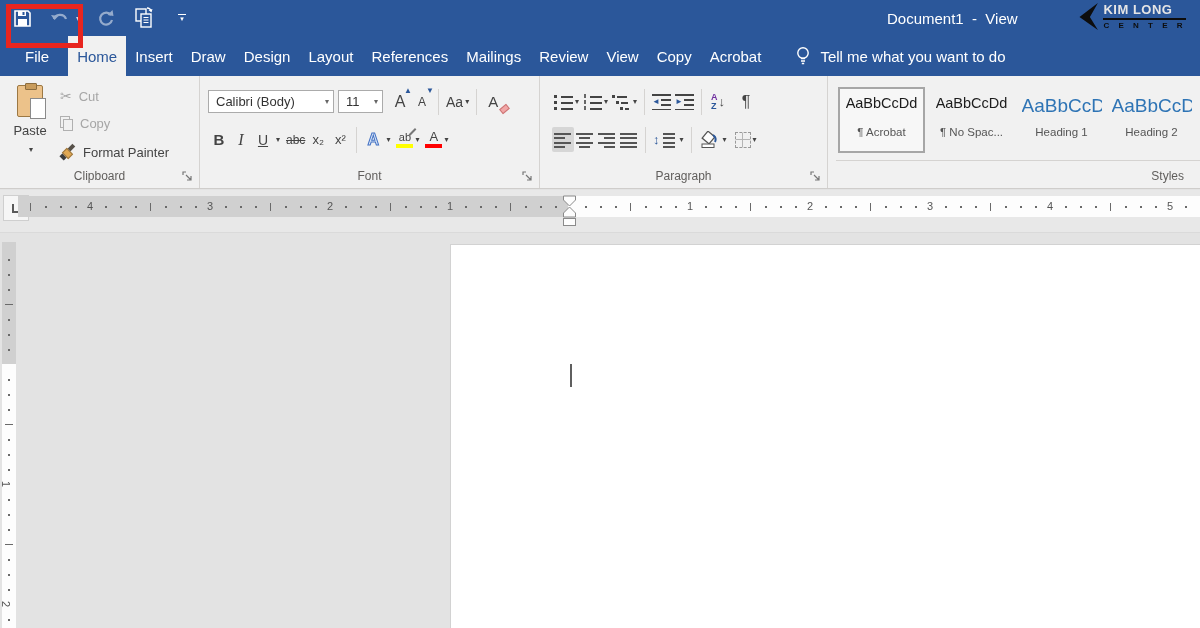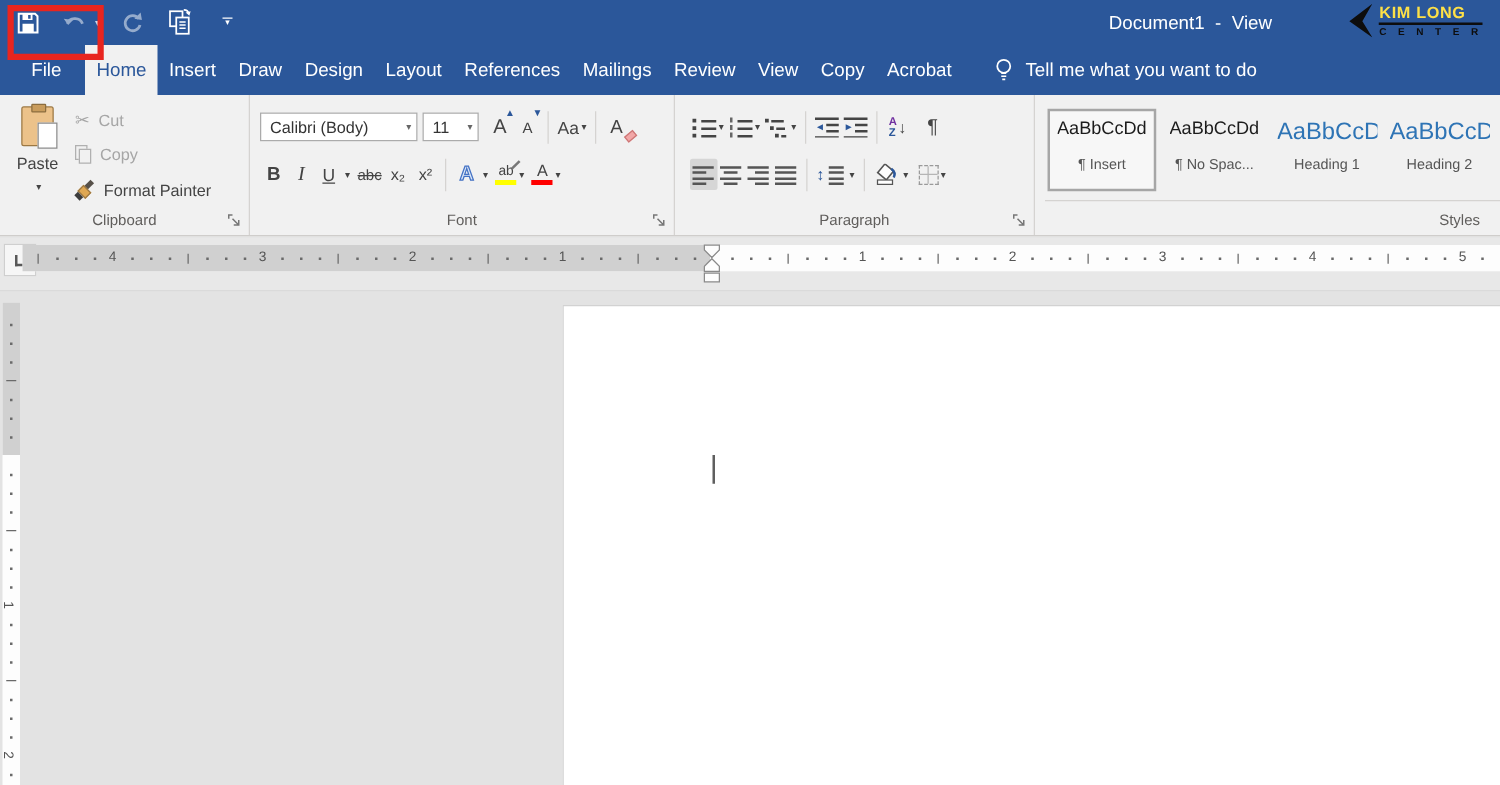--- a/index.html
+++ b/index.html
@@ -8,21 +8,21 @@
 
   
   .titlebar { position:absolute; left:0; top:0; width:100%; height:36px; background:#2b579a; }
   .qat { position:absolute; left:10px; top:0; height:36px; display:flex; align-items:center; gap:14px; }
   .qat-btn { width:24px; height:24px; display:flex; align-items:center; justify-content:center; cursor:pointer; }
   .dim { opacity:.5; }
   .qat-dd { color:#cfd9ea; font-size:8px; margin-left:-10px; }
   .win-title { position:absolute; left:887px; top:0; height:36px; display:flex; align-items:center; color:#fff; font-size:15px; white-space:pre; }
   .logo { position:absolute; right:14px; top:3px; display:flex; align-items:center; gap:4px; }
   .logo-chev { width:20px; height:27px; background:#0d0d0d; clip-path:polygon(92% 0, 0 52%, 92% 100%, 52% 52%); }
-  .logo-t1 { font-size:13px; font-weight:800; color:#fde047; letter-spacing:.5px; line-height:13px; }
+  .logo-t1 { font-size:13px; font-weight:800; color:#e5e5e5; letter-spacing:.5px; line-height:13px; }
   .logo-t2 { font-size:8px; font-weight:700; color:#0d0d0d; letter-spacing:3.5px; border-top:2px solid #0d0d0d; margin-top:2px; padding-top:1px; line-height:9px; }
 
   
   .tabrow { position:absolute; left:0; top:36px; width:100%; height:40px; background:#2b579a; display:flex; align-items:stretch; }
   .tab { padding:0 9px; display:flex; align-items:center; color:#fff; font-size:15px; cursor:pointer; }
   .tab-file { background:#2b579a; padding:0 17px; margin-left:8px; }
   .tab-active { background:#f1f1f1; color:#2b579a; margin-left:2px; }
   .tellme { display:flex; align-items:center; gap:10px; margin-left:26px; color:#fff; font-size:15px; cursor:pointer; }
   .file-annot { position:absolute; left:6px; top:4px; width:77px; height:44px; border:5px solid #e8251f; z-index:20; pointer-events:none; }
 
@@ -384,21 +384,21 @@
       <div class="g-label">Paragraph</div>
       <svg class="launcher" viewBox="0 0 13 13">
           <path d="M2 5 V2 h3 M5 5 l5 5 M10 6 v4 h-4" fill="none" stroke="#777" stroke-width="1.2"></path>
         </svg>
     </div>
 
     <div class="group" style="left:828px;right:0;border-right:none;">
       <div class="row" style="top:11px;left:10px;gap:3px;">
         <span class="scard on">
           <span class="sprev">AaBbCcDd</span>
-          <span class="sname">¶ Insert</span>
+          <span class="sname">¶ Acrobat</span>
         </span>
         <span class="scard">
           <span class="sprev">AaBbCcDd</span>
           <span class="sname">¶ No Spac...</span>
         </span>
         <span class="scard">
           <span class="sprev hblue">AaBbCcDd</span>
           <span class="sname">Heading 1</span>
         </span>
         <span class="scard">

